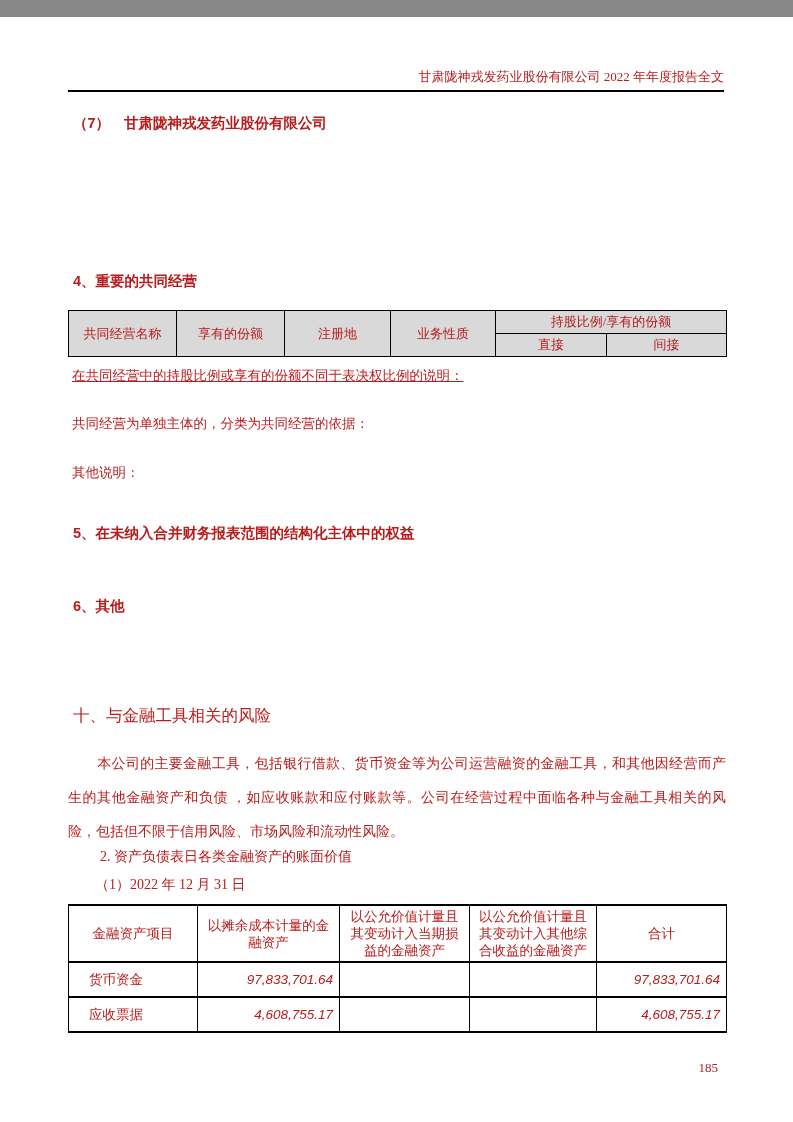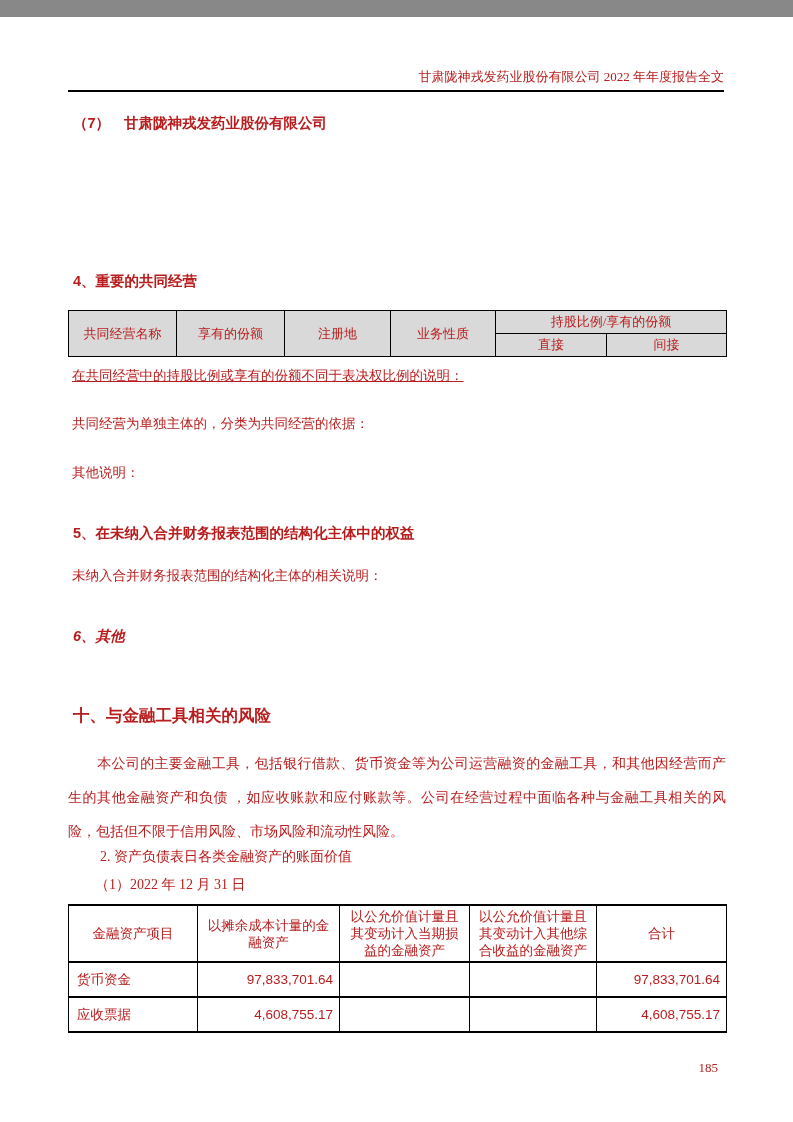--- a/index.html
+++ b/index.html
@@ -25,21 +25,21 @@
 
   
   .h-sub {
     font-family: "Liberation Sans", "DejaVu Sans", sans-serif;
     font-weight: bold; font-size: 14.5px; line-height: 21px;
     left: 73px;
   }
   .h-sub .num { margin-right: 14px; }
   .h-big {
     font-family: "Liberation Sans", "DejaVu Sans", sans-serif;
-    font-weight: bold; font-size: 16.5px; line-height: 24px;
+    font-weight: normal; font-size: 16.5px; line-height: 24px;
     left: 73px;
   }
   .body-line { left: 72px; font-size: 13.5px; line-height: 20px; }
 
   
   table { border-collapse: collapse; table-layout: fixed; }
   .t-joint {
     left: 68px; top: 293px; width: 658px;
     font-size: 13px;
   }
@@ -55,24 +55,25 @@
   .t-fin {
     left: 68px; top: 887px; width: 658px;
     font-size: 13.5px;
   }
   .t-fin td {
     border-left: 1px solid #000; border-right: 1px solid #000;
     border-top: 2px solid #000; border-bottom: 2px solid #000;
     vertical-align: middle; padding: 2px 5px;
   }
   .t-fin .hd { height: 49px; text-align: center; line-height: 17px; }
-  .t-fin .lbl { height: 29px; text-align: left; padding-left: 8px; }
+  .t-fin .lbl { height: 29px; text-align: left; padding-left: 20px; }
   .t-fin .num {
     height: 29px; text-align: right; padding-right: 6px;
     font-family: "Liberation Sans", "DejaVu Sans", sans-serif;
+    font-style: italic;
   }
 
   .para {
     left: 68px; width: 658px; top: 730px;
     font-size: 14px; line-height: 34px;
     text-align: justify; text-justify: inter-character;
   }
   .para .indent { display: inline-block; width: 29px; }
 
   .item-line { font-size: 14px; line-height: 26px; }
@@ -119,23 +120,22 @@
   </table>
 
   <div class="abs body-line" style="top:349px;text-decoration:underline;">在共同经营中的持股比例或享有的份额不同于表决权比例的说明：</div>
 
   <div class="abs body-line" style="top:397px;">共同经营为单独主体的，分类为共同经营的依据：</div>
 
   <div class="abs body-line" style="top:446px;">其他说明：</div>
 
   <div class="abs h-sub" style="top:506px;">5、在未纳入合并财务报表范围的结构化主体中的权益</div>
 
-  <div class="abs body-line" style="top:549px;">未纳入合并财务报表范围的结构化主体的相关说明：</div>
 
-  <div class="abs h-sub" style="top:609px;font-style:italic;">6、其他</div>
+  <div class="abs h-sub" style="top:579px;">6、其他</div>
 
   <div class="abs h-big" style="top:686px;">十、与金融工具相关的风险</div>
 
   <div class="abs para"><span class="indent"></span><span>本公司的主要金融工具，包括银行借款、货币资金等为公司运营融资的金融工具，和其他因经营而产生的其他金融资产和负债 ，如应收账款和应付账款等。公司在经营过程中面临各种与金融工具相关的风险，包括但不限于信用风险、市场风险和流动性风险。</span></div>
 
   <div class="abs item-line" style="top:827px;left:100px;">2. 资产负债表日各类金融资产的账面价值</div>
 
   <div class="abs item-line" style="top:855px;left:95px;">（1）2022 年 12 月 31 日</div>
 
   <table class="abs t-fin">

